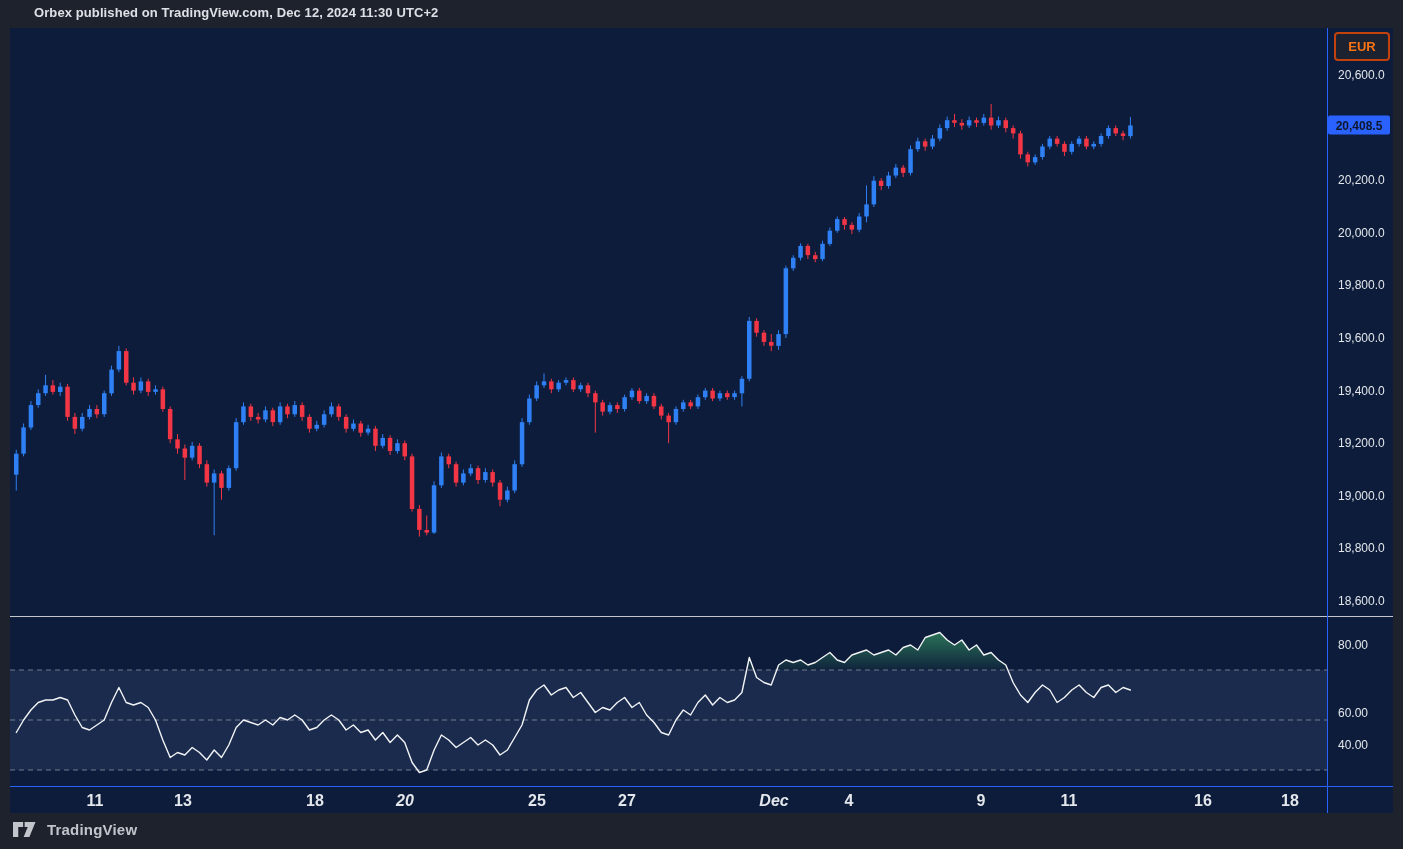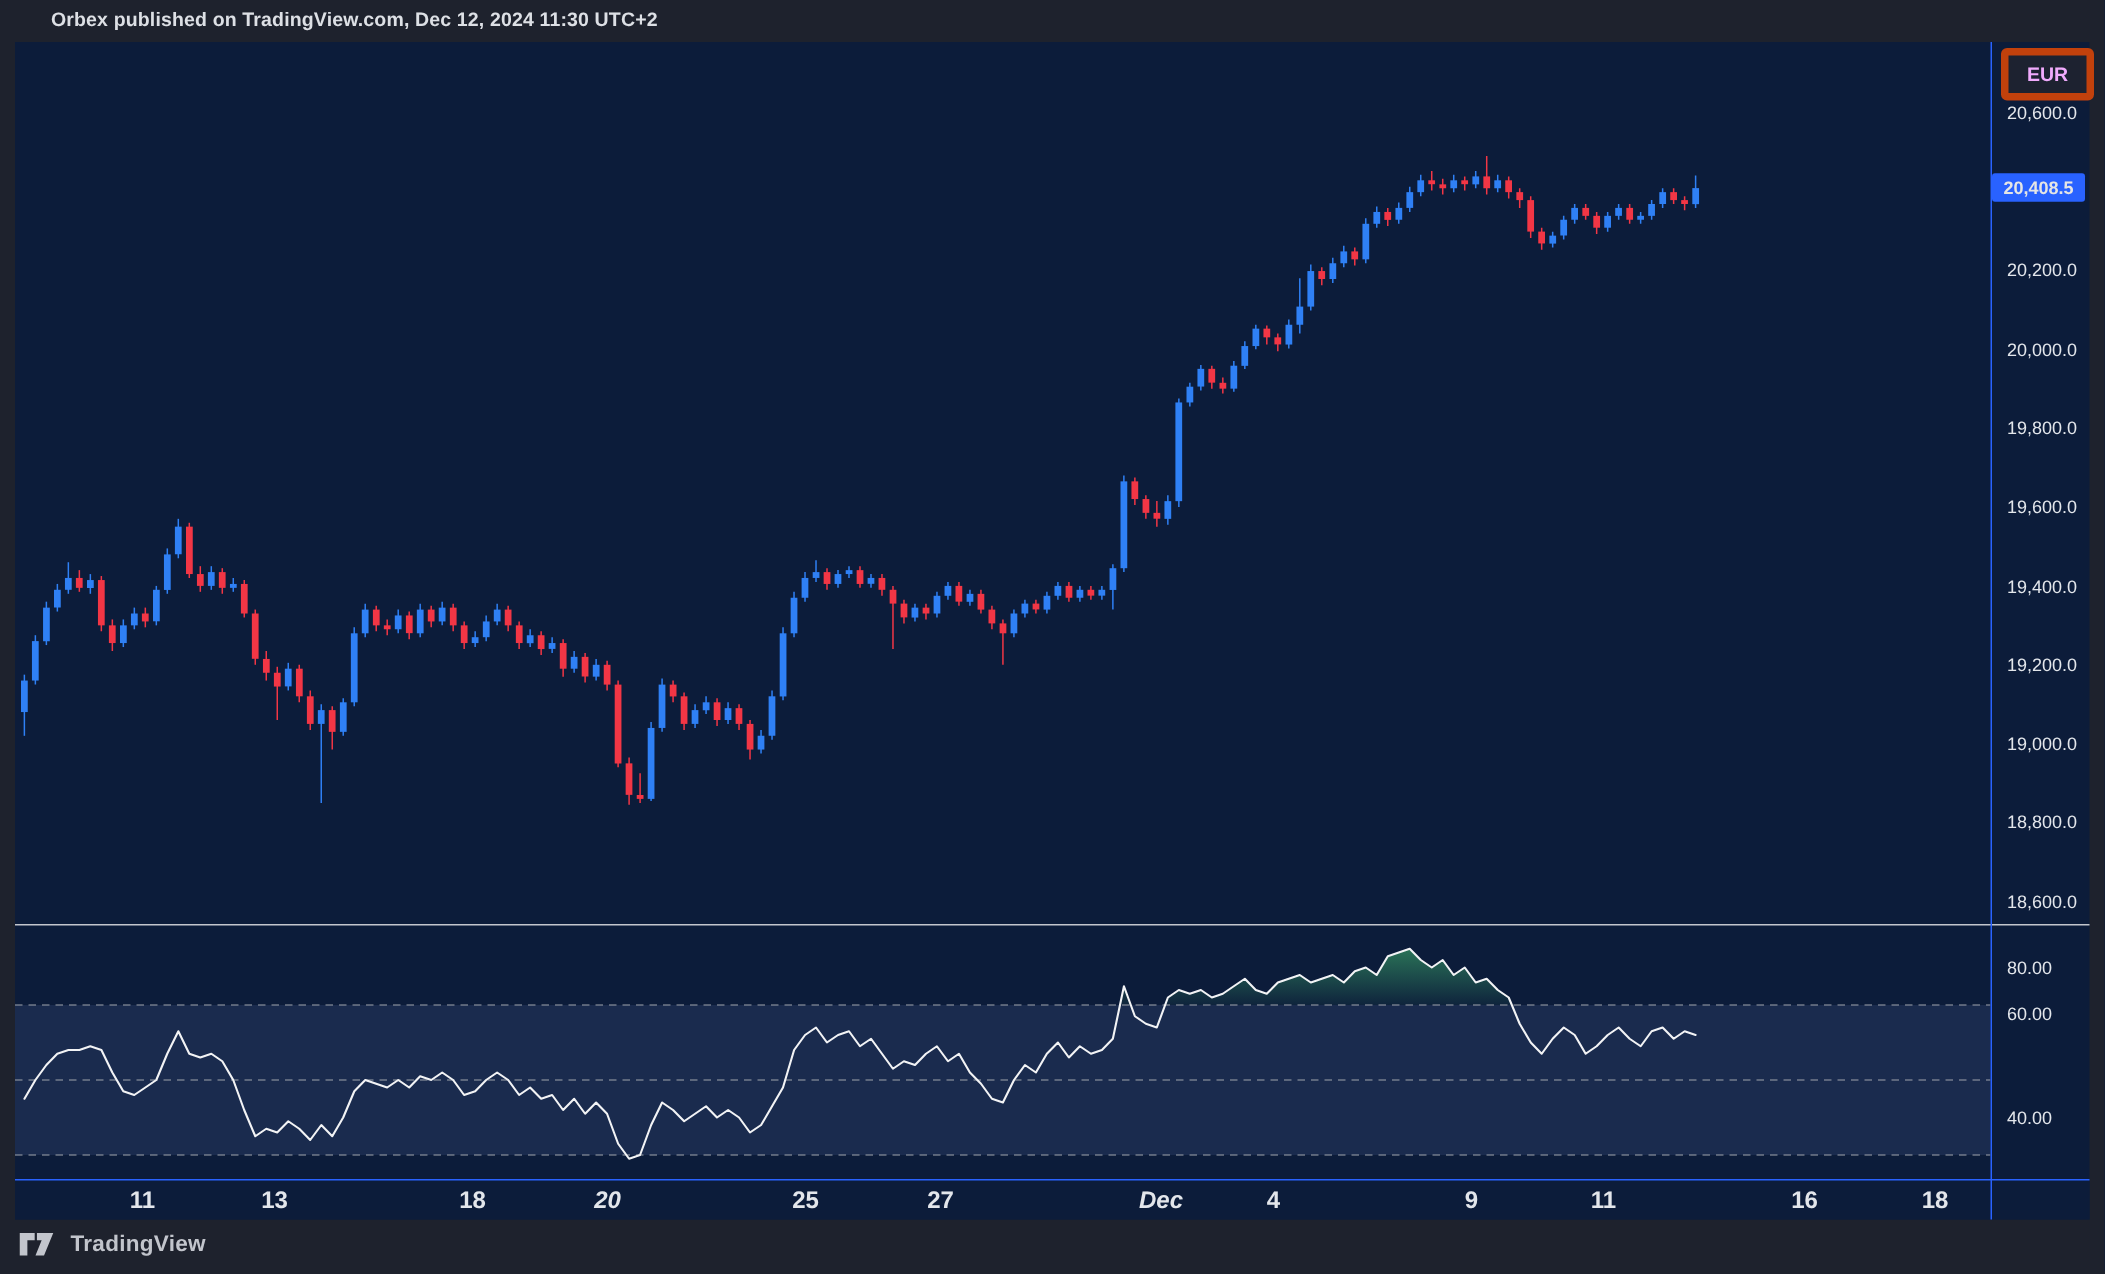--- a/index.html
+++ b/index.html
@@ -33,28 +33,28 @@
   }
   .price-axis{
     position:absolute;left:1318px;top:0;width:65px;height:758px;z-index:4;
   }
   .axis-label{
     position:absolute;left:10px;transform:translateY(-50%);
     color:#e3e6eb;font-size:12px;font-weight:normal;white-space:nowrap;
   }
   .currency-btn{
     position:absolute;left:6px;top:4px;width:52px;height:25px;
-    background:#1d2230;border:5px solid #c2410c;border-radius:4px;
-    color:#f0abfc;font-size:13px;font-weight:bold;
+    background:#1d2230;border:2px solid #c2410c;border-radius:4px;
+    color:#f97316;font-size:13px;font-weight:bold;
     display:flex;align-items:center;justify-content:center;cursor:pointer;
   }
   .price-badge{
     position:absolute;left:1318px;width:62px;height:19px;
     background:#2962ff;border-radius:2px;z-index:7;
-    color:#e5e5e5;font-size:12px;font-weight:bold;
+    color:#0f172a;font-size:12px;font-weight:bold;
     display:flex;align-items:center;justify-content:center;
     transform:translateY(-50%);
   }
   .time-axis{
     position:absolute;left:0;top:759px;width:1383px;height:26px;
     background:#0c1c3a;z-index:3;
   }
   .time-label{
     position:absolute;top:5px;transform:translateX(-50%);
     color:#e3e6eb;font-size:16px;font-weight:bold;
@@ -414,21 +414,21 @@
         <div class="axis-label" style="top: 257px;">19,800.0</div>
         <div class="axis-label" style="top: 310px;">19,600.0</div>
         <div class="axis-label" style="top: 363px;">19,400.0</div>
         <div class="axis-label" style="top: 415px;">19,200.0</div>
         <div class="axis-label" style="top: 468px;">19,000.0</div>
         <div class="axis-label" style="top: 520px;">18,800.0</div>
         <div class="axis-label" style="top: 573px;">18,600.0</div>
       </div>
     <div id="rsi-labels">
         <div class="axis-label" style="top: 617px;">80.00</div>
-        <div class="axis-label" style="top: 648px;">60.00</div>
+        <div class="axis-label" style="top: 685px;">60.00</div>
         <div class="axis-label" style="top: 717px;">40.00</div>
       </div>
   </div>
 
   <div class="price-badge" id="last-price-badge" style="top: 97px;">20,408.5</div>
 
   <div class="time-axis" id="time-axis">
       <div class="time-label" style="left: 85px; font-weight: bold;">11</div>
       <div class="time-label" style="left: 173px; font-weight: bold;">13</div>
       <div class="time-label" style="left: 305px; font-weight: bold;">18</div>

